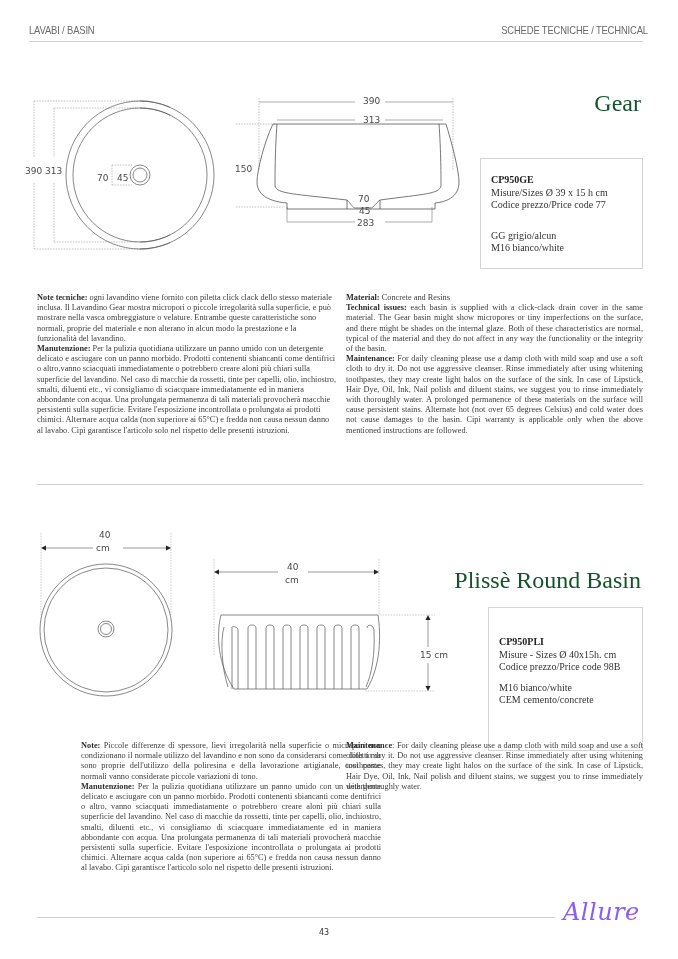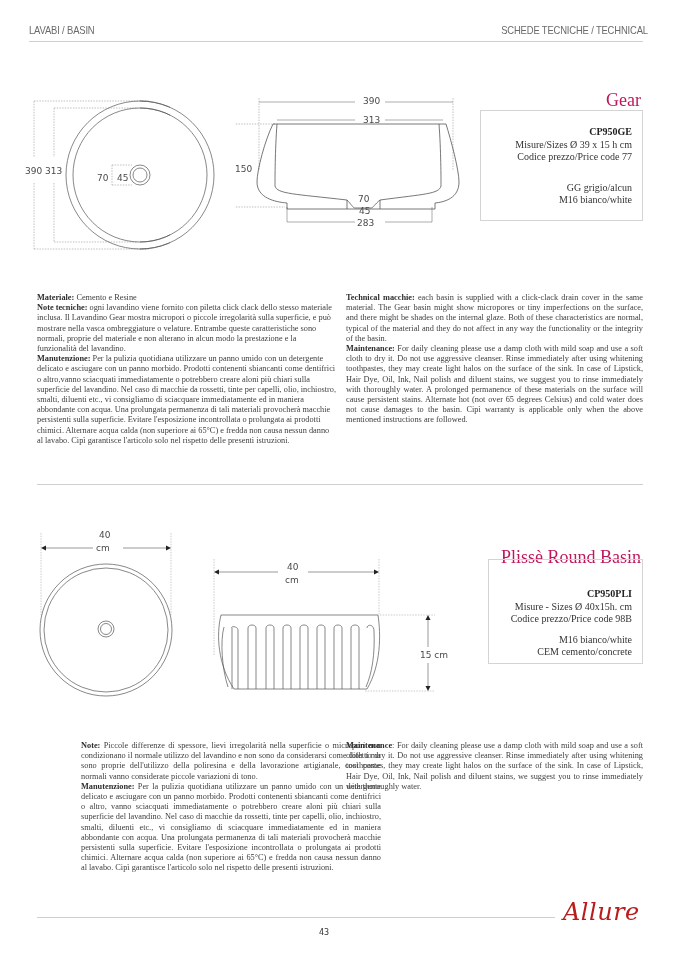--- a/index.html
+++ b/index.html
@@ -8,34 +8,34 @@
 
   .hdr { position: absolute; top: 24px; font-family: "Liberation Sans", sans-serif; font-size: 11.5px; color: #6a6a6a; letter-spacing: -0.2px; transform: scaleX(0.82); }
   .hdr.left { left: 29px; transform-origin: left top; }
   .hdr.right { right: 30px; transform-origin: right top; }
   .hdr-rule { position: absolute; top: 41px; left: 29px; width: 614px; height: 1px; background: #cfcfcf; }
 
   .drawing { position: absolute; }
   .drawing svg { display: block; }
   .dim { font-family: "DejaVu Sans", sans-serif; font-size: 9px; fill: #4a4a4a; }
 
-  .prod-title { position: absolute; font-family: "Liberation Serif", serif; font-size: 18px; color: #be185d; text-align: right; }
-  .spec-box { position: absolute; border: 1px solid #d4d4d4; text-align: right; font-size: 10px; line-height: 12.5px; color: #333; padding: 0 10px; }
+  .prod-title { position: absolute; font-family: "Liberation Serif", serif; font-size: 24px; color: #14532d; text-align: right; }
+  .spec-box { position: absolute; border: 1px solid #d4d4d4; font-size: 10px; line-height: 12.5px; color: #333; padding: 0 10px; margin-top: 48px; }
   .spec-box .code { font-weight: bold; color: #222; }
   .spec-box .gap { height: 18px; }
 
   .textcol { position: absolute; font-size: 8.3px; line-height: 10.2px; color: #404040; }
   .textcol p { margin: 0; }
   .textcol b { font-weight: bold; color: #2e2e2e; }
   .justify { text-align: justify; }
 
   .rule { position: absolute; height: 1px; background: #cfcfcf; }
 
   .page-num { position: absolute; top: 928px; left: 319px; font-family: "DejaVu Sans", sans-serif; font-size: 8px; color: #333; font-weight: normal; }
-  .brand { position: absolute; top: 898px; left: 563px; font-family: "DejaVu Serif", serif; font-style: italic; font-size: 24px; color: #b91c1c; letter-spacing: 0.5px; }
+  .brand { position: absolute; top: 898px; left: 563px; font-family: "DejaVu Serif", serif; font-style: italic; font-size: 24px; color: #8b5cf6; letter-spacing: 0.5px; }
 </style>
 </head>
 <body>
 
 <div class="hdr left">LAVABI / BASIN</div>
 <div class="hdr right">SCHEDE TECNICHE / TECHNICAL</div>
 <div class="hdr-rule"></div>
 
 <div class="drawing" style="left:20px; top:95px;">
   <svg width="150" height="160" viewBox="0 0 150 160">
@@ -110,27 +110,27 @@
 <div class="spec-box" style="left:480px; top:110px; width:163px; height:111px; padding-top:15px;">
   <div class="code">CP950GE</div>
   <div>Misure/Sizes Ø 39 x 15 h cm</div>
   <div>Codice prezzo/Price code 77</div>
   <div class="gap"></div>
   <div>GG grigio/alcun</div>
   <div>M16 bianco/white</div>
 </div>
 
 <div class="textcol" style="left:37px; top:293px; width:300px;">
-  <p><b>Materiale:</b> <span>Cemento e Resine</span></p>
   <p><b>Note tecniche:</b> <span>ogni lavandino viene fornito con piletta click clack dello stesso materiale inclusa. Il Lavandino Gear mostra micropori o piccole irregolarità sulla superficie, e può mostrare nella vasca ombreggiature o velature. Entrambe queste caratteristiche sono normali, proprie del materiale e non alterano in alcun modo la prestazione e la funzionalità del lavandino.</span></p>
   <p><b>Manutenzione:</b> <span>Per la pulizia quotidiana utilizzare un panno umido con un detergente delicato e asciugare con un panno morbido. Prodotti contenenti sbiancanti come dentifrici o altro,vanno sciacquati immediatamente o potrebbero creare aloni più chiari sulla superficie del lavandino. Nel caso di macchie da rossetti, tinte per capelli, olio, inchiostro, smalti, diluenti etc., vi consigliamo di sciacquare immediatamente ed in maniera abbondante con acqua. Una prolungata permanenza di tali materiali provocherà macchie persistenti sulla superficie. Evitare l'esposizione incontrollata o prolungata ai prodotti chimici. Alternare acqua calda (non superiore ai 65°C) e fredda non causa nessun danno al lavabo.  Cipì garantisce l'articolo solo nel rispetto delle presenti istruzioni.</span></p>
 </div>
 
 <div class="textcol justify" style="left:346px; top:293px; width:297px;">
-  <p><b>Technical macchie:</b> <span>each basin is supplied with a click-clack drain cover in the same material. The Gear basin might show micropores or tiny imperfections on the surface, and there might be shades on the internal glaze. Both of these characteristics are normal, typical of the material and they do not affect in any way the functionality or the integrity of the basin.</span></p>
+  <p><b>Material:</b> <span>Concrete and Resins</span></p>
+  <p><b>Technical issues:</b> <span>each basin is supplied with a click-clack drain cover in the same material. The Gear basin might show micropores or tiny imperfections on the surface, and there might be shades on the internal glaze. Both of these characteristics are normal, typical of the material and they do not affect in any way the functionality or the integrity of the basin.</span></p>
   <p><b>Maintenance:</b> <span>For daily cleaning please use a damp cloth with mild soap and use a soft cloth to dry it. Do not use aggressive cleanser. Rinse immediately after using whitening toothpastes, they may create light halos on the surface of the sink. In case of Lipstick, Hair Dye, Oil, Ink, Nail polish and diluent stains, we suggest you to rinse immediately with thoroughly water. A prolonged permanence of these materials on the surface will cause persistent stains. Alternate hot (not over 65 degrees Celsius) and cold water does not cause damages to the basin. Cipì warranty is applicable only when the above mentioned instructions are followed.</span></p>
 </div>
 
 <div class="rule" style="left:37px; top:484px; width:606px;"></div>
 
 <div class="drawing" style="left:38px; top:525px;">
   <svg width="140" height="175" viewBox="0 0 140 175">
     <g fill="none" stroke="#999" stroke-width="0.5" stroke-dasharray="1.5,1.2">
       <line x1="3" y1="8" x2="3" y2="90"></line>
       <line x1="133" y1="8" x2="133" y2="90"></line>
@@ -182,22 +182,22 @@
       <path d="M124,73 C124,69 132,69 132,73 L132,134 M124,73 L124,134"></path>
       <path d="M141,73 C141,69 149,69 149,73 L149,134 M141,73 L141,134"></path>
       <path d="M157,73 C157,69 164,69 164,76 C165,100 162,118 156,132"></path>
     </g>
     <text class="dim" x="77" y="15">40</text>
     <text class="dim" x="75" y="28">cm</text>
     <text class="dim" x="210" y="103">15 cm</text>
   </svg>
 </div>
 
-<div class="prod-title" style="right:37px; top:547px;">Plissè Round Basin</div>
-<div class="spec-box" style="left:488px; top:559px; width:155px; height:105px; padding-top:28px;">
+<div class="prod-title" style="right:37px; top:567px;">Plissè Round Basin</div>
+<div class="spec-box" style="left:488px; top:559px; width:155px; height:144px; padding-top:28px;">
   <div class="code">CP950PLI</div>
   <div>Misure - Sizes Ø 40x15h. cm</div>
   <div>Codice prezzo/Price code 98B</div>
   <div class="gap" style="height:8px;"></div>
   <div>M16 bianco/white</div>
   <div>CEM cemento/concrete</div>
 </div>
 
 <div class="textcol justify" style="left:37px; top:741px; width:300px;margin-left:44px;">
   <p><b>Note:</b> <span>Piccole differenze di spessore, lievi irregolarità nella superficie o micropori non condizionano il normale utilizzo del lavandino e non sono da considerarsi come difetti ma sono proprie dell'utilizzo della poliresina e della lavorazione artigianale, così come normali vanno considerate piccole variazioni di tono.</span></p>

